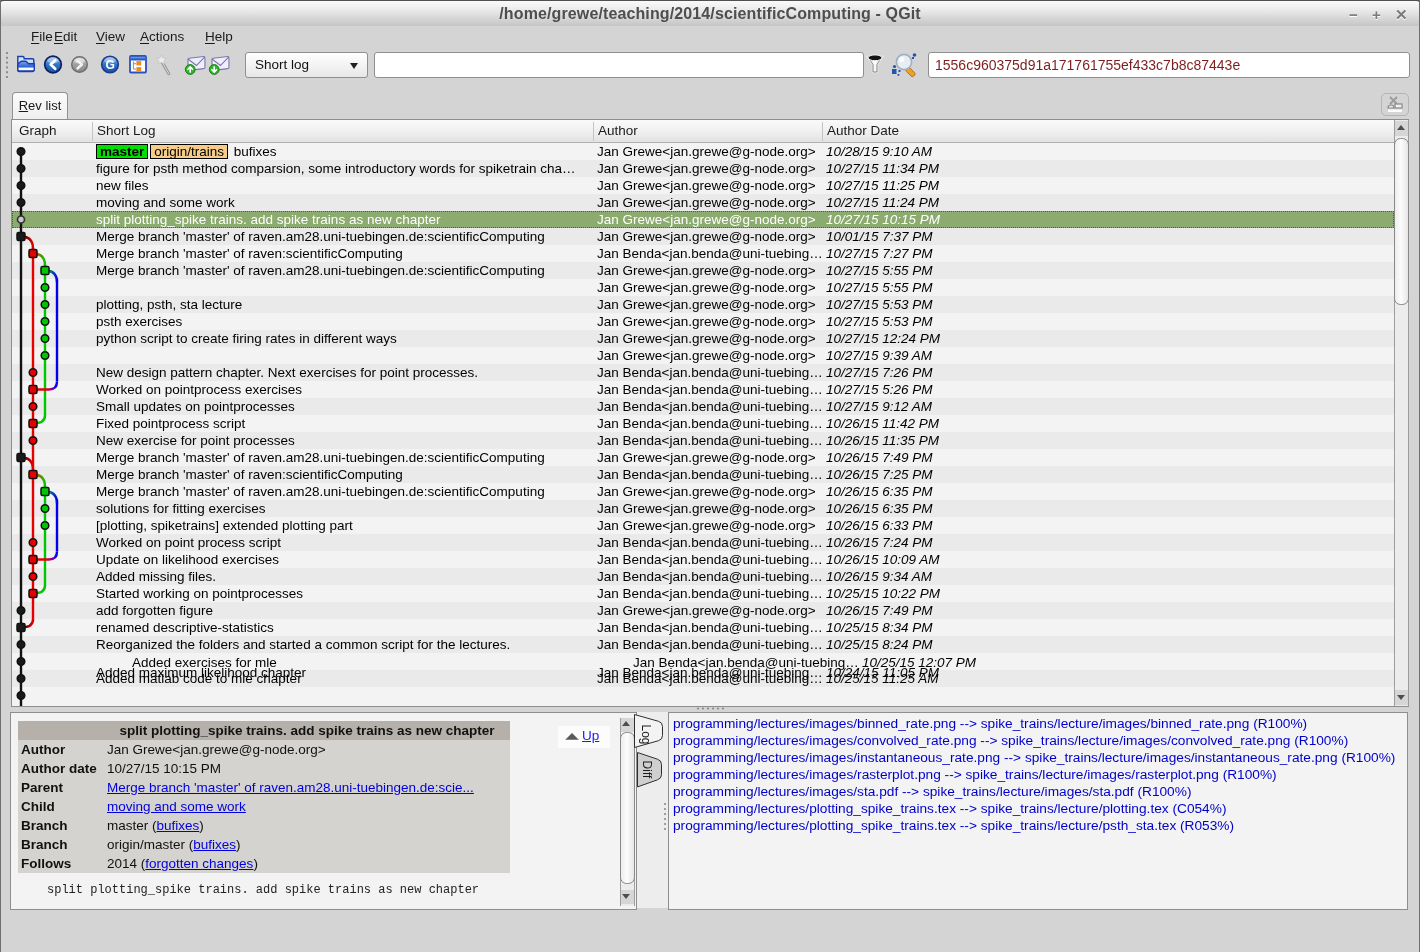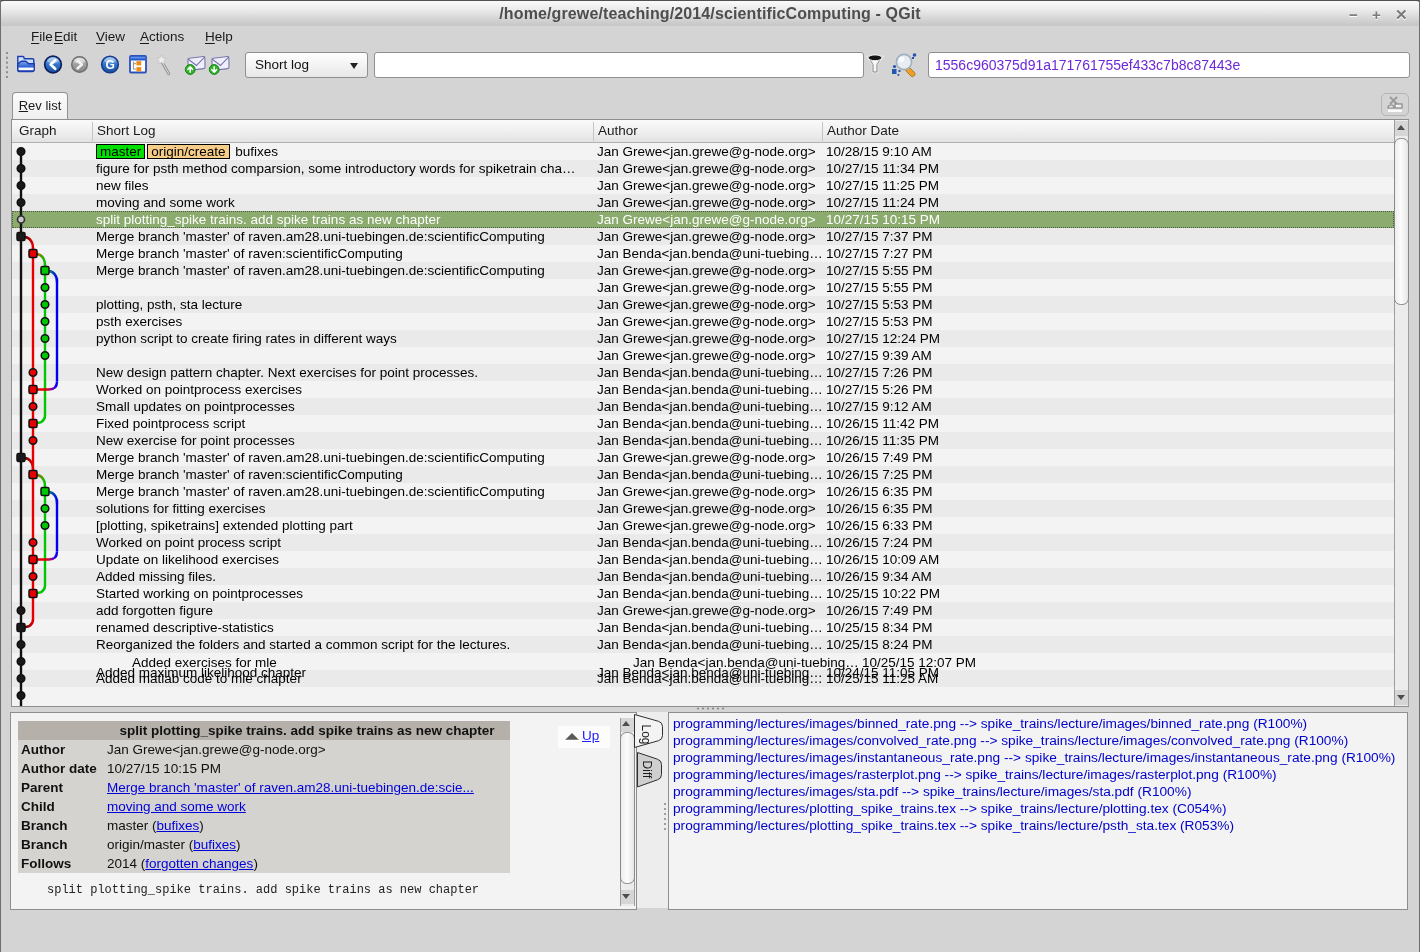--- a/index.html
+++ b/index.html
@@ -17,37 +17,37 @@
 .menu{top:3px;font-size:13.5px;color:#1a1a1a;}
 .menu u{text-decoration-thickness:1px;text-underline-offset:2px;}
 
 #toolbar{left:0;top:48px;width:1420px;height:38px;}
 #combo{left:245px;top:4px;width:123px;height:26px;border:1px solid #8f8f8f;border-radius:3px;
  background:linear-gradient(#ffffff,#f1f1f1 60%,#e7e7e7);font-size:13.5px;color:#111;
  line-height:24px;padding-left:9px;}
 #comboarrow{left:350px;top:15px;width:0;height:0;border-left:4.5px solid transparent;
  border-right:4.5px solid transparent;border-top:6px solid #222;}
 .tfield{top:4px;height:26px;background:#fff;border:1px solid #8f8f8f;border-radius:3px;
- font-size:13.5px;color:#6d28d9;line-height:24px;padding-left:6px;}
+ font-size:13.5px;color:#7f1d1d;line-height:24px;padding-left:6px;}
 
 #tab{left:12px;top:92px;width:56px;height:28px;border:1px solid #929292;border-bottom:none;
  border-radius:4px 4px 0 0;background:linear-gradient(#fbfbfb,#efefef);
  font-size:13px;color:#1a1a1a;text-align:center;line-height:26px;}
 #closebtn{left:1381px;top:93px;width:28px;height:23px;border:1px solid #b4b4b4;border-radius:5px;}
 
 #pane{left:11px;top:119px;width:1398px;height:588px;border:1px solid #8e8e8e;background:#f3f3f3;}
 #thead{left:0;top:0;width:1382px;height:23px;
  background:linear-gradient(#fafafa,#efefef 55%,#e2e2e2);border-bottom:1px solid #b0b0b0;}
 .hsep{top:2px;width:1px;height:19px;background:#c4c4c4;}
 .htxt{top:3px;font-size:13.5px;color:#1a1a1a;}
 .row{left:0;width:1382px;height:17px;font-size:13.5px;color:#000;}
 .row > span{position:absolute;top:1px;white-space:pre;}
 .c1{left:84px;width:497px;overflow:hidden;}
 .c2{left:585px;width:228px;overflow:hidden;}
-.c3{left:814px;}
+.c3{left:814px;font-style:italic;}
 .even{background:#eaeaea;}
 .sel{background:#8cab6e;color:#fff;outline:1px dotted #4c5c3c;outline-offset:-1px;}
 .reflab{display:inline-block;border:1px solid #000;height:15px;line-height:13px;
  padding:0 3px;margin-right:2px;}
 
 .sbtrack{background:#ececec;border-left:1px solid #9d9d9d;border-right:1px solid #9d9d9d;}
 .sbbtn{background:#d6d6d6;}
 .sbthumb{background:linear-gradient(90deg,#ededed,#fcfcfc 45%,#e6e6e6);border:1px solid #898989;border-radius:6.5px;}
 .arr{width:0;height:0;position:absolute;}
 .arrup{border-left:4.5px solid transparent;border-right:4.5px solid transparent;border-bottom:5.5px solid #4e4e4e;}
@@ -214,21 +214,21 @@
     <div class="abs htxt" style="left:7px;">Graph</div>
     <div class="abs htxt" style="left:85px;">Short Log</div>
     <div class="abs htxt" style="left:586px;">Author</div>
     <div class="abs htxt" style="left:815px;">Author Date</div>
     <div class="abs hsep" style="left:80px;"></div>
     <div class="abs hsep" style="left:581px;"></div>
     <div class="abs hsep" style="left:810px;"></div>
   </div>
   <div class="abs" id="rows">
       <div class="row abs" style="top:23px;">
-        <span class="c1"><span class="reflab" style="background:#00e000;font-weight:normal;">master</span><span class="reflab" style="background:#f5cc88;">origin/create</span> bufixes</span>
+        <span class="c1"><span class="reflab" style="background:#00e000;font-weight:bold;">master</span><span class="reflab" style="background:#f5cc88;">origin/trains</span> bufixes</span>
         <span class="c2">Jan Grewe&lt;jan.grewe@g-node.org&gt;</span>
         <span class="c3">10/28/15 9:10 AM</span>
       </div>
       <div class="row abs even" style="top:40px;">
         <span class="c1">figure for psth method comparsion, some introductory words for spiketrain cha…</span>
         <span class="c2">Jan Grewe&lt;jan.grewe@g-node.org&gt;</span>
         <span class="c3">10/27/15 11:34 PM</span>
       </div>
       <div class="row abs" style="top:57px;">
         <span class="c1">new files</span>
@@ -241,21 +241,21 @@
         <span class="c3">10/27/15 11:24 PM</span>
       </div>
       <div class="row abs sel" style="top:91px;">
         <span class="c1">split plotting_spike trains. add spike trains as new chapter</span>
         <span class="c2">Jan Grewe&lt;jan.grewe@g-node.org&gt;</span>
         <span class="c3">10/27/15 10:15 PM</span>
       </div>
       <div class="row abs even" style="top:108px;">
         <span class="c1">Merge branch 'master' of raven.am28.uni-tuebingen.de:scientificComputing</span>
         <span class="c2">Jan Grewe&lt;jan.grewe@g-node.org&gt;</span>
-        <span class="c3">10/27/15 7:37 PM</span>
+        <span class="c3">10/01/15 7:37 PM</span>
       </div>
       <div class="row abs" style="top:125px;">
         <span class="c1">Merge branch 'master' of raven:scientificComputing</span>
         <span class="c2">Jan Benda&lt;jan.benda@uni-tuebing…</span>
         <span class="c3">10/27/15 7:27 PM</span>
       </div>
       <div class="row abs even" style="top:142px;">
         <span class="c1">Merge branch 'master' of raven.am28.uni-tuebingen.de:scientificComputing</span>
         <span class="c2">Jan Grewe&lt;jan.grewe@g-node.org&gt;</span>
         <span class="c3">10/27/15 5:55 PM</span>

